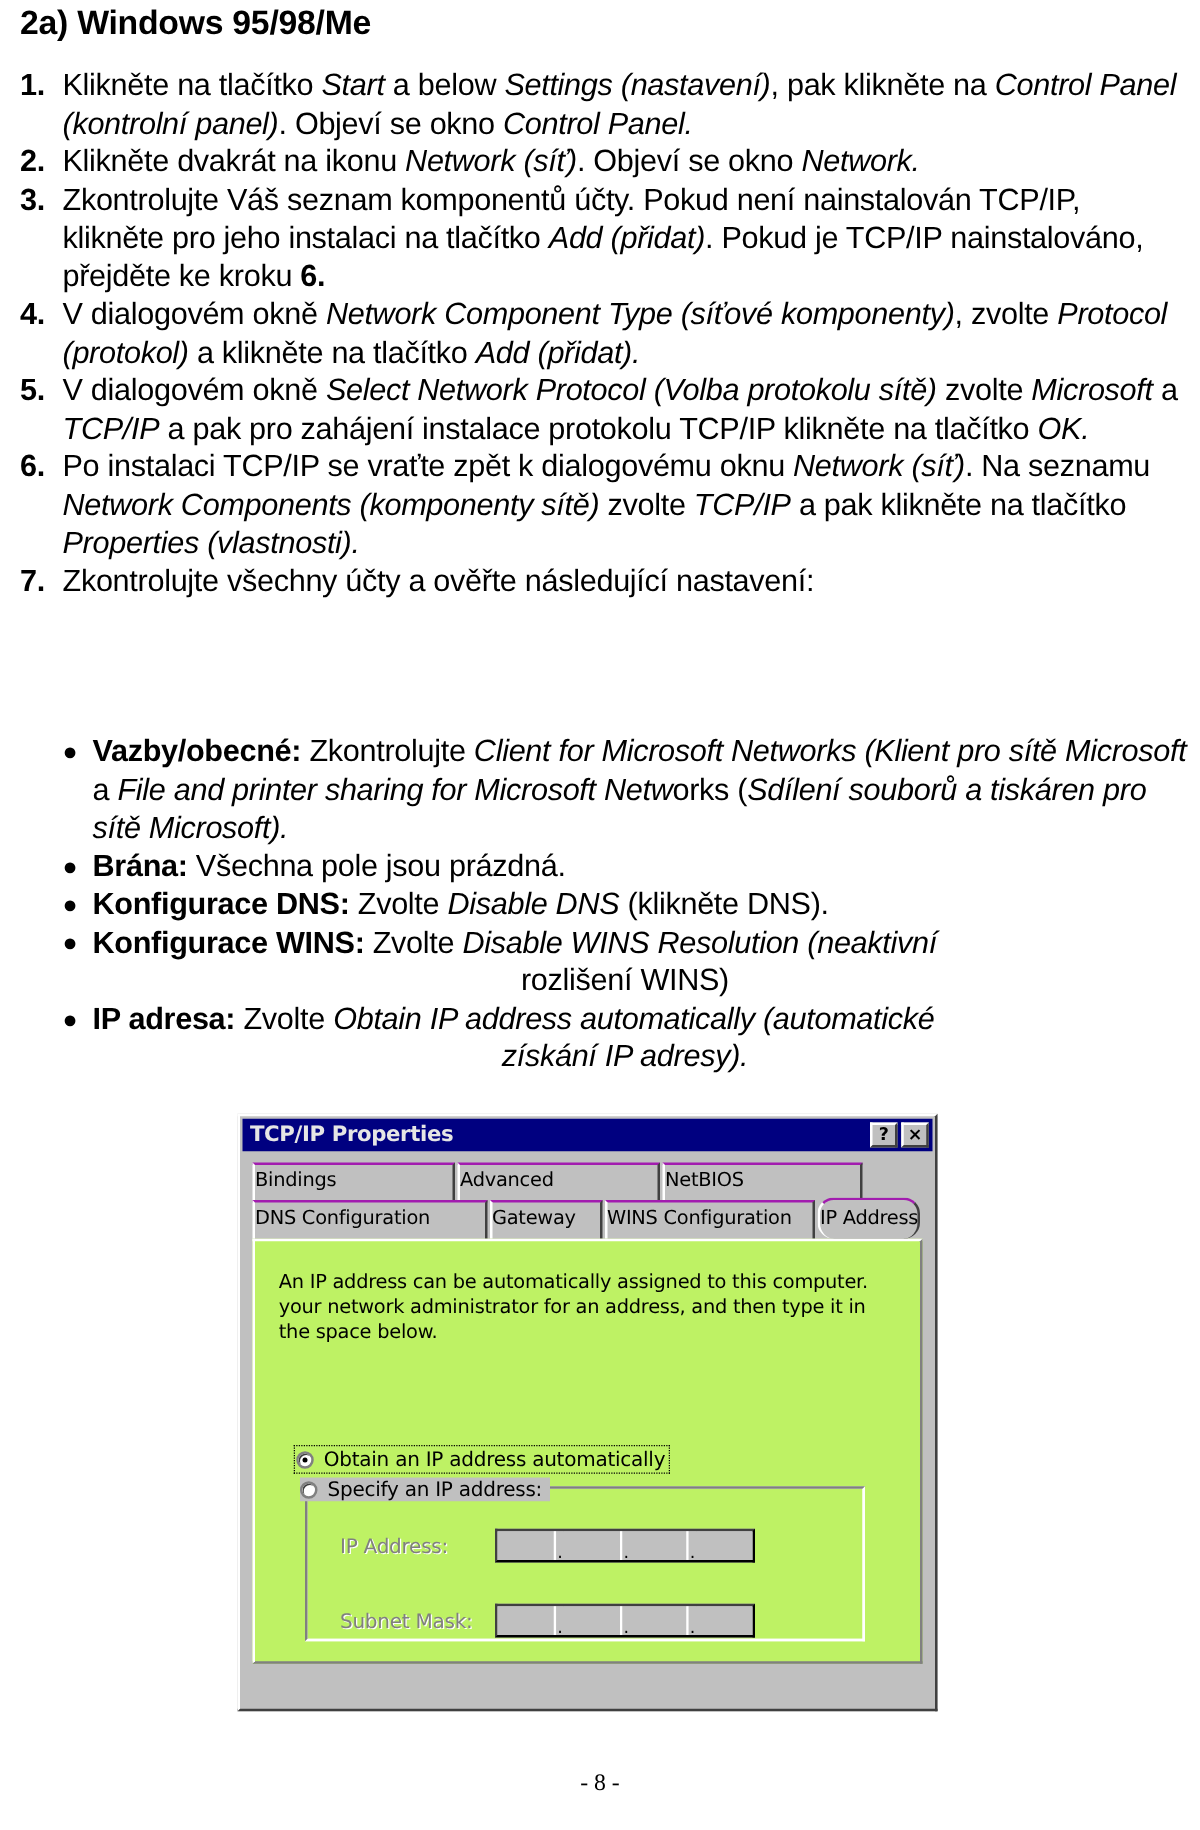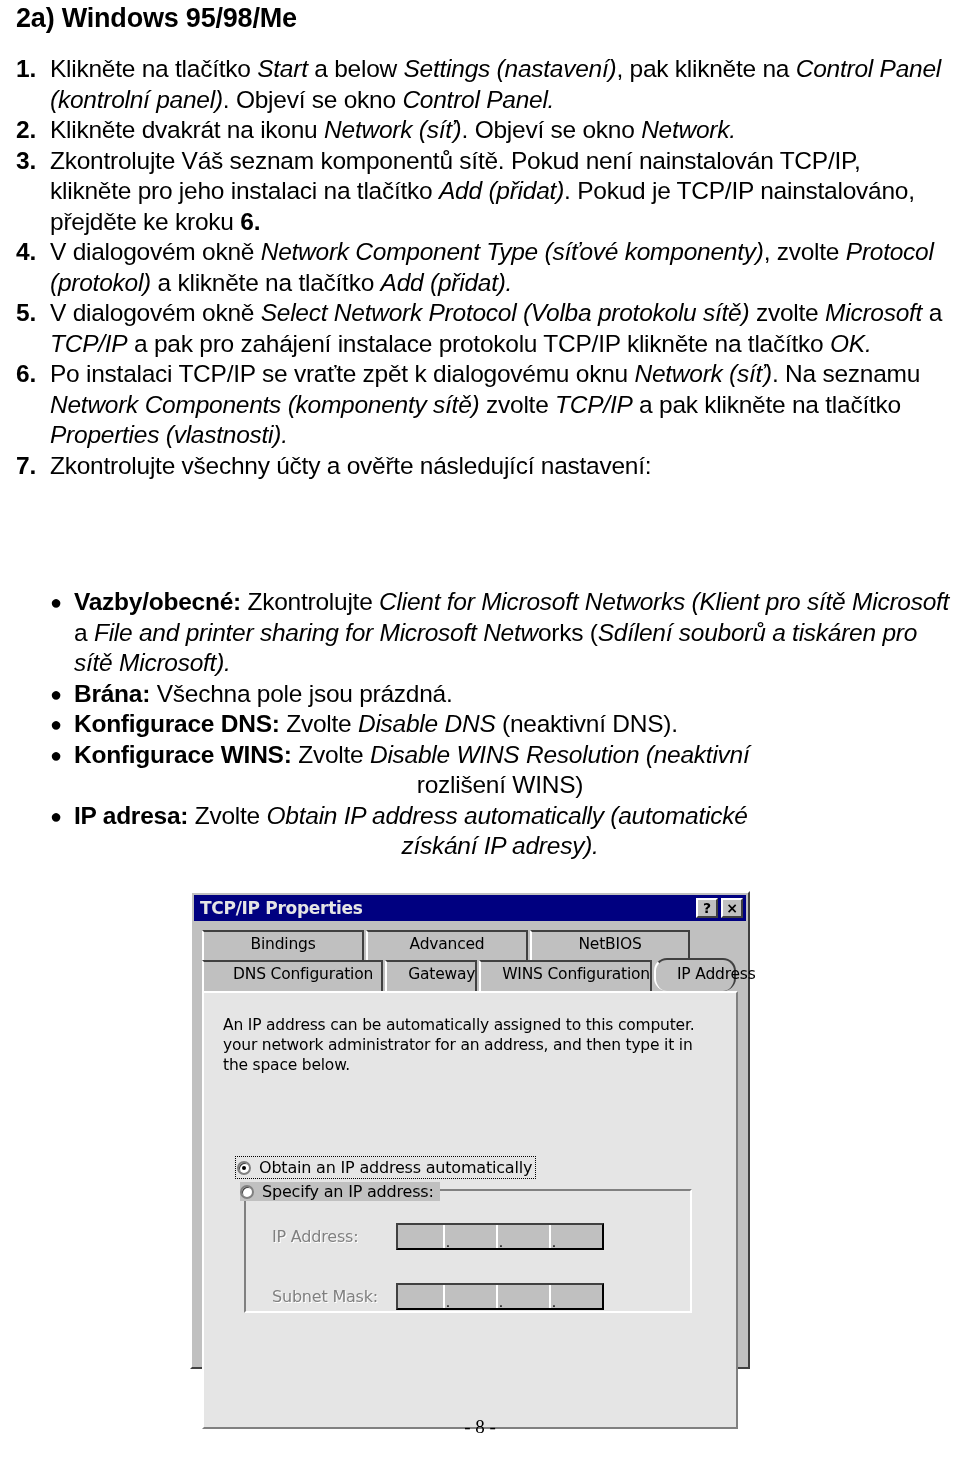--- a/index.html
+++ b/index.html
@@ -135,52 +135,51 @@
   .tabs-area {
     margin: 9px 10px 0 10px;
     position: relative;
   }
   .tab-row {
     display: flex;
     position: relative;
   }
   .tab {
     background: #c0c0c0;
-    border-top: 2px solid #404040;
+    border-top: 2px solid #a21caf;
     border-left: 2px solid #ffffff;
     border-right: 2px solid #404040;
     font-size: 15.5px;
-    text-align: center;
     padding: 3px 0 4px 0;
     box-sizing: border-box;
     color: #000;
     white-space: nowrap;
     letter-spacing: -0.2px;
     position: relative;
     margin-right: 2px;
   }
   .tab-row1 .tab { height: 30px; }
   .tab-row2 { margin-top: 0px; }
-  .tab-row2 .tab { height: 31px; padding-left: 21px; }
+  .tab-row2 .tab { height: 31px; }
   .tab.active {
     background: #c0c0c0;
     z-index: 5;
     margin-top: -2px;
     height: 33px;
     padding-top: 5px;
   }
 
   .tabpanel {
     margin: 0 10px 0 10px;
     border-top: 2px solid #ffffff;
     border-left: 2px solid #ffffff;
     border-right: 2px solid #808080;
     border-bottom: 2px solid #808080;
-    background: #e5e5e5;
-    height: 438px;
+    background: #bef264;
+    height: 340px;
     position: relative;
     box-sizing: border-box;
   }
   .panel-desc {
     position: absolute;
     left: 19px;
     top: 22px;
     font-size: 15.5px;
     line-height: 20px;
     color: #000;
@@ -311,31 +310,31 @@
   }
 </style>
 </head>
 <body>
 
 <div class="page-heading">2a) Windows 95/98/Me</div>
 
 <div class="steps" id="steps-host">
     <div class="step"><span class="num">1.</span><span><span>Klikněte na tlačítko </span><span class="i">Start</span><span> a below </span><span class="i">Settings (nastavení)</span><span>, pak klikněte na </span><span class="i">Control Panel (kontrolní panel)</span><span>. Objeví se okno </span><span class="i">Control Panel.</span></span></div>
     <div class="step"><span class="num">2.</span><span><span>Klikněte dvakrát na ikonu </span><span class="i">Network (síť)</span><span>. Objeví se okno </span><span class="i">Network.</span></span></div>
-    <div class="step"><span class="num">3.</span><span><span>Zkontrolujte Váš seznam komponentů sítě. Pokud není nainstalován TCP/IP, klikněte pro jeho instalaci na tlačítko </span><span class="i">Add (přidat)</span><span>. Pokud je TCP/IP nainstalováno, přejděte ke kroku </span><span class="b">6.</span></span></div>
+    <div class="step"><span class="num">3.</span><span><span>Zkontrolujte Váš seznam komponentů účty. Pokud není nainstalován TCP/IP, klikněte pro jeho instalaci na tlačítko </span><span class="i">Add (přidat)</span><span>. Pokud je TCP/IP nainstalováno, přejděte ke kroku </span><span class="b">6.</span></span></div>
     <div class="step"><span class="num">4.</span><span><span>V dialogovém okně </span><span class="i">Network Component Type (síťové komponenty)</span><span>, zvolte </span><span class="i">Protocol (protokol)</span><span> a klikněte na tlačítko </span><span class="i">Add (přidat).</span></span></div>
     <div class="step"><span class="num">5.</span><span><span>V dialogovém okně </span><span class="i">Select Network Protocol (Volba protokolu sítě)</span><span> zvolte </span><span class="i">Microsoft</span><span> a </span><span class="i">TCP/IP</span><span> a pak pro zahájení instalace protokolu TCP/IP klikněte na tlačítko </span><span class="i">OK.</span></span></div>
     <div class="step"><span class="num">6.</span><span><span>Po instalaci TCP/IP se vraťte zpět k dialogovému oknu </span><span class="i">Network (síť)</span><span>. Na seznamu </span><span class="i">Network Components (komponenty sítě)</span><span> zvolte </span><span class="i">TCP/IP</span><span> a pak klikněte na tlačítko </span><span class="i">Properties (vlastnosti).</span></span></div>
     <div class="step"><span class="num">7.</span><span><span>Zkontrolujte všechny účty a ověřte následující nastavení:</span></span></div>
   </div>
 
 <div class="bullets" id="bullets-host">
     <div class="bullet"><span class="dot">●</span><span><span class="b">Vazby/obecné:</span><span> Zkontrolujte </span><span class="i">Client for Microsoft Networks (Klient pro sítě Microsoft</span><span> a </span><span class="i">File and printer sharing for Microsoft Netw</span><span>orks (</span><span class="i">Sdílení souborů a tiskáren pro sítě Microsoft).</span></span></div>
     <div class="bullet"><span class="dot">●</span><span><span class="b">Brána:</span><span> Všechna pole jsou prázdná.</span></span></div>
-    <div class="bullet"><span class="dot">●</span><span><span class="b">Konfigurace DNS:</span><span> Zvolte </span><span class="i">Disable DNS </span><span>(neaktivní DNS).</span></span></div>
+    <div class="bullet"><span class="dot">●</span><span><span class="b">Konfigurace DNS:</span><span> Zvolte </span><span class="i">Disable DNS </span><span>(klikněte DNS).</span></span></div>
     <div class="bullet"><span class="dot">●</span><span><span class="b">Konfigurace WINS:</span><span> Zvolte </span><span class="i">Disable WINS Resolution (neaktivní</span></span></div>
     <div class="bullet center-cont"><span><span>rozlišení WINS)</span></span></div>
     <div class="bullet"><span class="dot">●</span><span><span class="b">IP adresa:</span><span> Zvolte </span><span class="i">Obtain IP address automatically (automatické</span></span></div>
     <div class="bullet center-cont"><span><span class="i">získání IP adresy).</span></span></div>
   </div>
 
 <div class="dialog">
 
   <div class="titlebar">
     <div class="titlebar-text">TCP/IP Properties</div>

